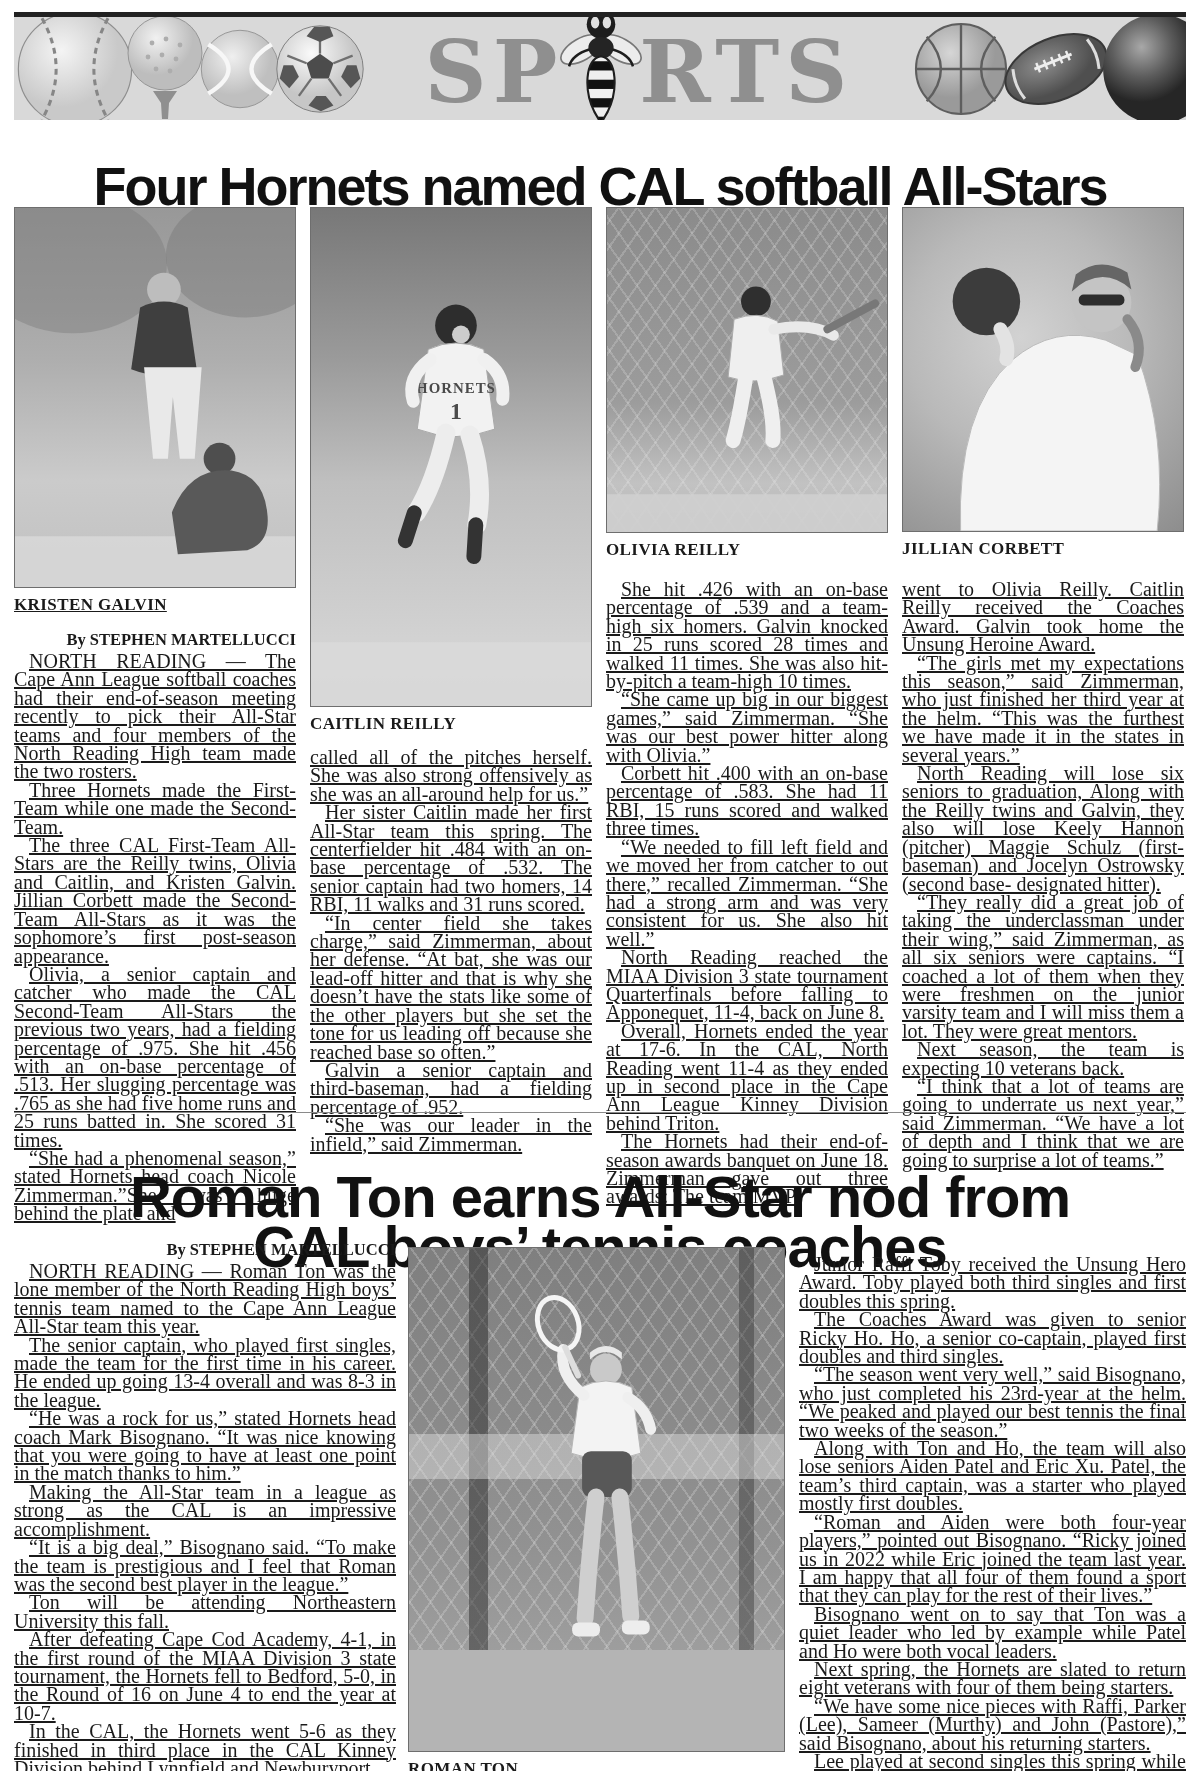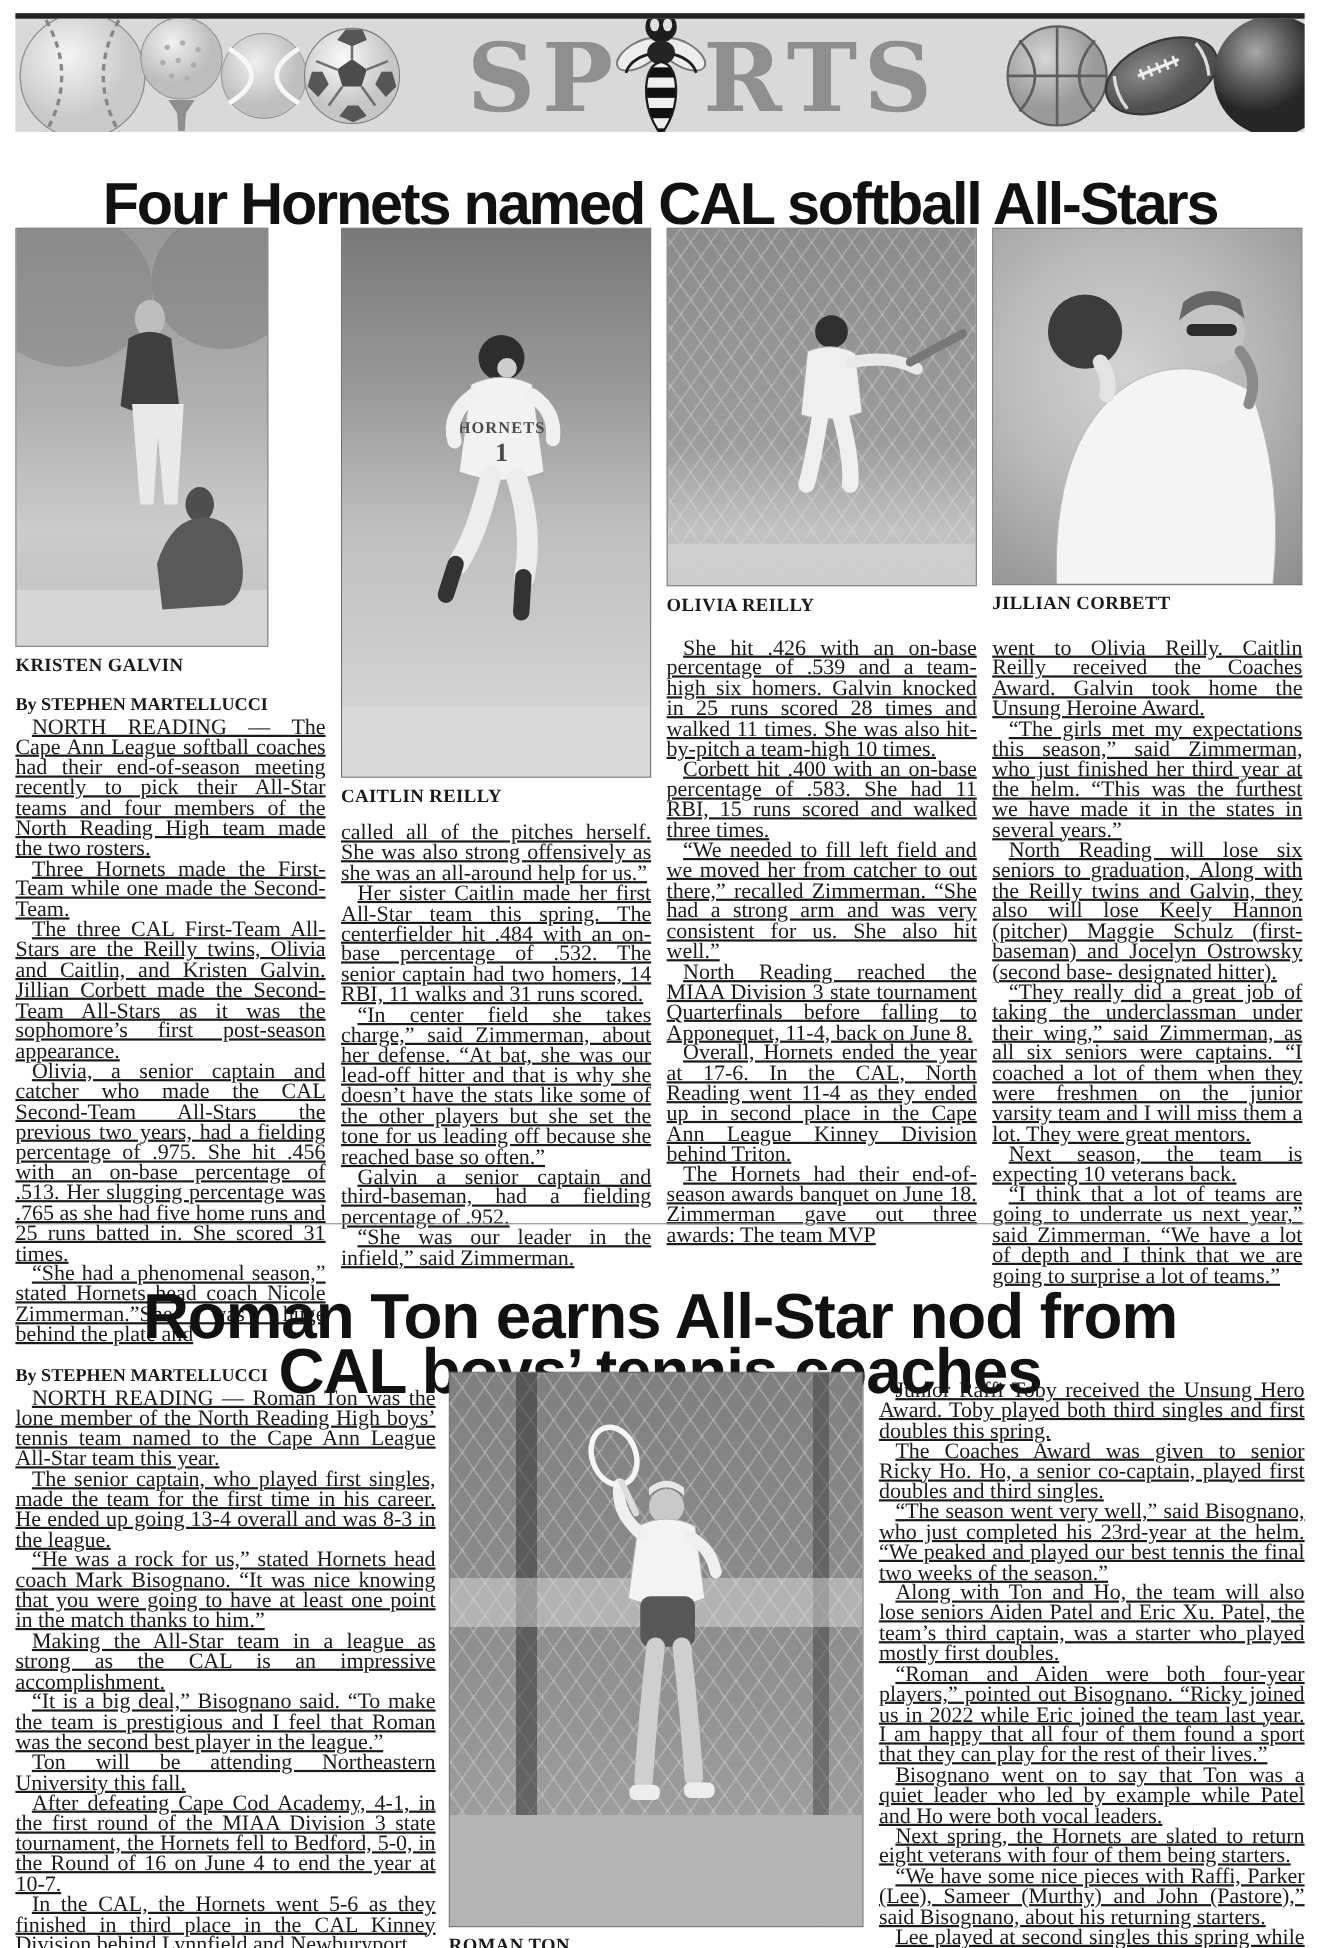--- a/index.html
+++ b/index.html
@@ -24,21 +24,21 @@
     letter-spacing:-2px;color:#111;white-space:nowrap;}
   .headline2{position:absolute;left:14px;top:1124px;width:1172px;text-align:center;
     font-family:"Liberation Sans",sans-serif;font-weight:700;font-size:58px;
     line-height:50px;letter-spacing:-1px;color:#111;}
 
   
   figure{margin:0;position:absolute;}
   .photo{width:100%;border:1px solid #6e6e6e;box-sizing:border-box;position:relative;overflow:hidden;}
   .photo svg{position:absolute;left:0;top:0;width:100%;height:100%;}
   figcaption{text-align:left;font-weight:bold;font-size:17px;margin-top:7px;letter-spacing:.4px;}
-  .fig1{left:14px;top:207px;width:230px;} .fig1 .photo{height:381px;
+  .fig1{left:14px;top:207px;width:282px;text-decoration:underline;} .fig1 .photo{height:381px;
     background:linear-gradient(180deg,#989898,#aeaeae 40%,#cbcbcb 72%,#c0c0c0);}
   .fig2{left:310px;top:207px;width:282px;} .fig2 .photo{height:500px;
     background:linear-gradient(180deg,#787878,#9a9a9a 30%,#bfbfbf 55%,#d3d3d3 88%,#cbcbcb);}
   .fig3{left:606px;top:207px;width:282px;} .fig3 .photo{height:326px;
     background:
       repeating-linear-gradient(55deg,rgba(235,235,235,.22) 0 2px,transparent 2px 15px),
       repeating-linear-gradient(-55deg,rgba(235,235,235,.22) 0 2px,transparent 2px 15px),
       linear-gradient(180deg,#8b8b8b,#9c9c9c 60%,#c2c2c2 85%,#b7b7b7);}
   .fig4{left:902px;top:207px;width:282px;} .fig4 .photo{height:325px;
     background:radial-gradient(circle at 42% 40%,#d2d2d2 0,#b9b9b9 45%,#8d8d8d 100%);}
@@ -48,21 +48,21 @@
       linear-gradient(180deg,transparent 0 37%,rgba(225,225,225,.45) 37% 46%,transparent 46%),
       linear-gradient(90deg,transparent 0 16%,rgba(45,45,45,.5) 16% 21%,transparent 21% 88%,rgba(45,45,45,.4) 88% 92%,transparent 92%),
       repeating-linear-gradient(55deg,rgba(230,230,230,.25) 0 2px,transparent 2px 17px),
       repeating-linear-gradient(-55deg,rgba(230,230,230,.25) 0 2px,transparent 2px 17px),
       linear-gradient(180deg,#7f7f7f,#929292 60%,#a9a9a9);}
 
   
   .col{position:absolute;text-align:justify;font-size:20px;line-height:18.4px;text-decoration:underline;}
   .col p{margin:0;text-indent:15px;}
   .col p.noind{text-indent:0;}
-  .byline{font-weight:bold;text-align:left;font-size:16.5px;}
+  .byline{font-weight:bold;text-align:right;font-size:16.5px;}
   .a1c1{left:14px;top:652px;width:282px;}
   .a1c2{left:310px;top:748px;width:282px;}
   .a1c3{left:606px;top:580px;width:282px;}
   .a1c4{left:902px;top:580px;width:282px;}
   .byline1{position:absolute;left:14px;top:630px;width:282px;}
   .divider{position:absolute;left:14px;top:1112px;width:1172px;height:0;border-top:1.5px solid #8a8a8a;}
   .byline2{position:absolute;left:14px;top:1240px;width:382px;}
   .a2c1{left:14px;top:1262px;width:382px;}
   .a2c2{left:799px;top:1255px;width:387px;}
 </style>
@@ -292,20 +292,21 @@
     </div>
   <div class="col a1c2">
       <p class="noind">called all of the pitches herself. She was also strong offensively as she was an all-around help for us.”</p>
       <p>Her sister Caitlin made her first All-Star team this spring. The centerfielder hit .484 with an on-base percentage of .532. The senior captain had two homers, 14 RBI, 11 walks and 31 runs scored.</p>
       <p>“In center field she takes charge,” said Zimmerman, about her defense. “At bat, she was our lead-off hitter and that is why she doesn’t have the stats like some of the other players but she set the tone for us leading off because she reached base so often.”</p>
       <p>Galvin a senior captain and third-baseman, had a fielding percentage of .952.</p>
       <p>“She was our leader in the infield,” said Zimmerman.</p>
     </div>
   <div class="col a1c3">
       <p>She hit .426 with an on-base percentage of .539 and a team-high six homers. Galvin knocked in 25 runs scored 28 times and walked 11 times. She was also hit-by-pitch a team-high 10 times.</p>
+      <p>“She came up big in our biggest games,” said Zimmerman. “She was our best power hitter along with Olivia.”</p>
       <p>Corbett hit .400 with an on-base percentage of .583. She had 11 RBI, 15 runs scored and walked three times.</p>
       <p>“We needed to fill left field and we moved her from catcher to out there,” recalled Zimmerman. “She had a strong arm and was very consistent for us. She also hit well.”</p>
       <p>North Reading reached the MIAA Division 3 state tournament Quarterfinals before falling to Apponequet, 11-4, back on June 8.</p>
       <p>Overall, Hornets ended the year at 17-6. In the CAL, North Reading went 11-4 as they ended up in second place in the Cape Ann League Kinney Division behind Triton.</p>
       <p>The Hornets had their end-of-season awards banquet on June 18. Zimmerman gave out three awards: The team MVP</p>
     </div>
   <div class="col a1c4">
       <p class="noind">went to Olivia Reilly. Caitlin Reilly received the Coaches Award. Galvin took home the Unsung Heroine Award.</p>
       <p>“The girls met my expectations this season,” said Zimmerman, who just finished her third year at the helm. “This was the furthest we have made it in the states in several years.”</p>
       <p>North Reading will lose six seniors to graduation, Along with the Reilly twins and Galvin, they also will lose Keely Hannon (pitcher) Maggie Schulz (first-baseman) and Jocelyn Ostrowsky (second base- designated hitter).</p>

